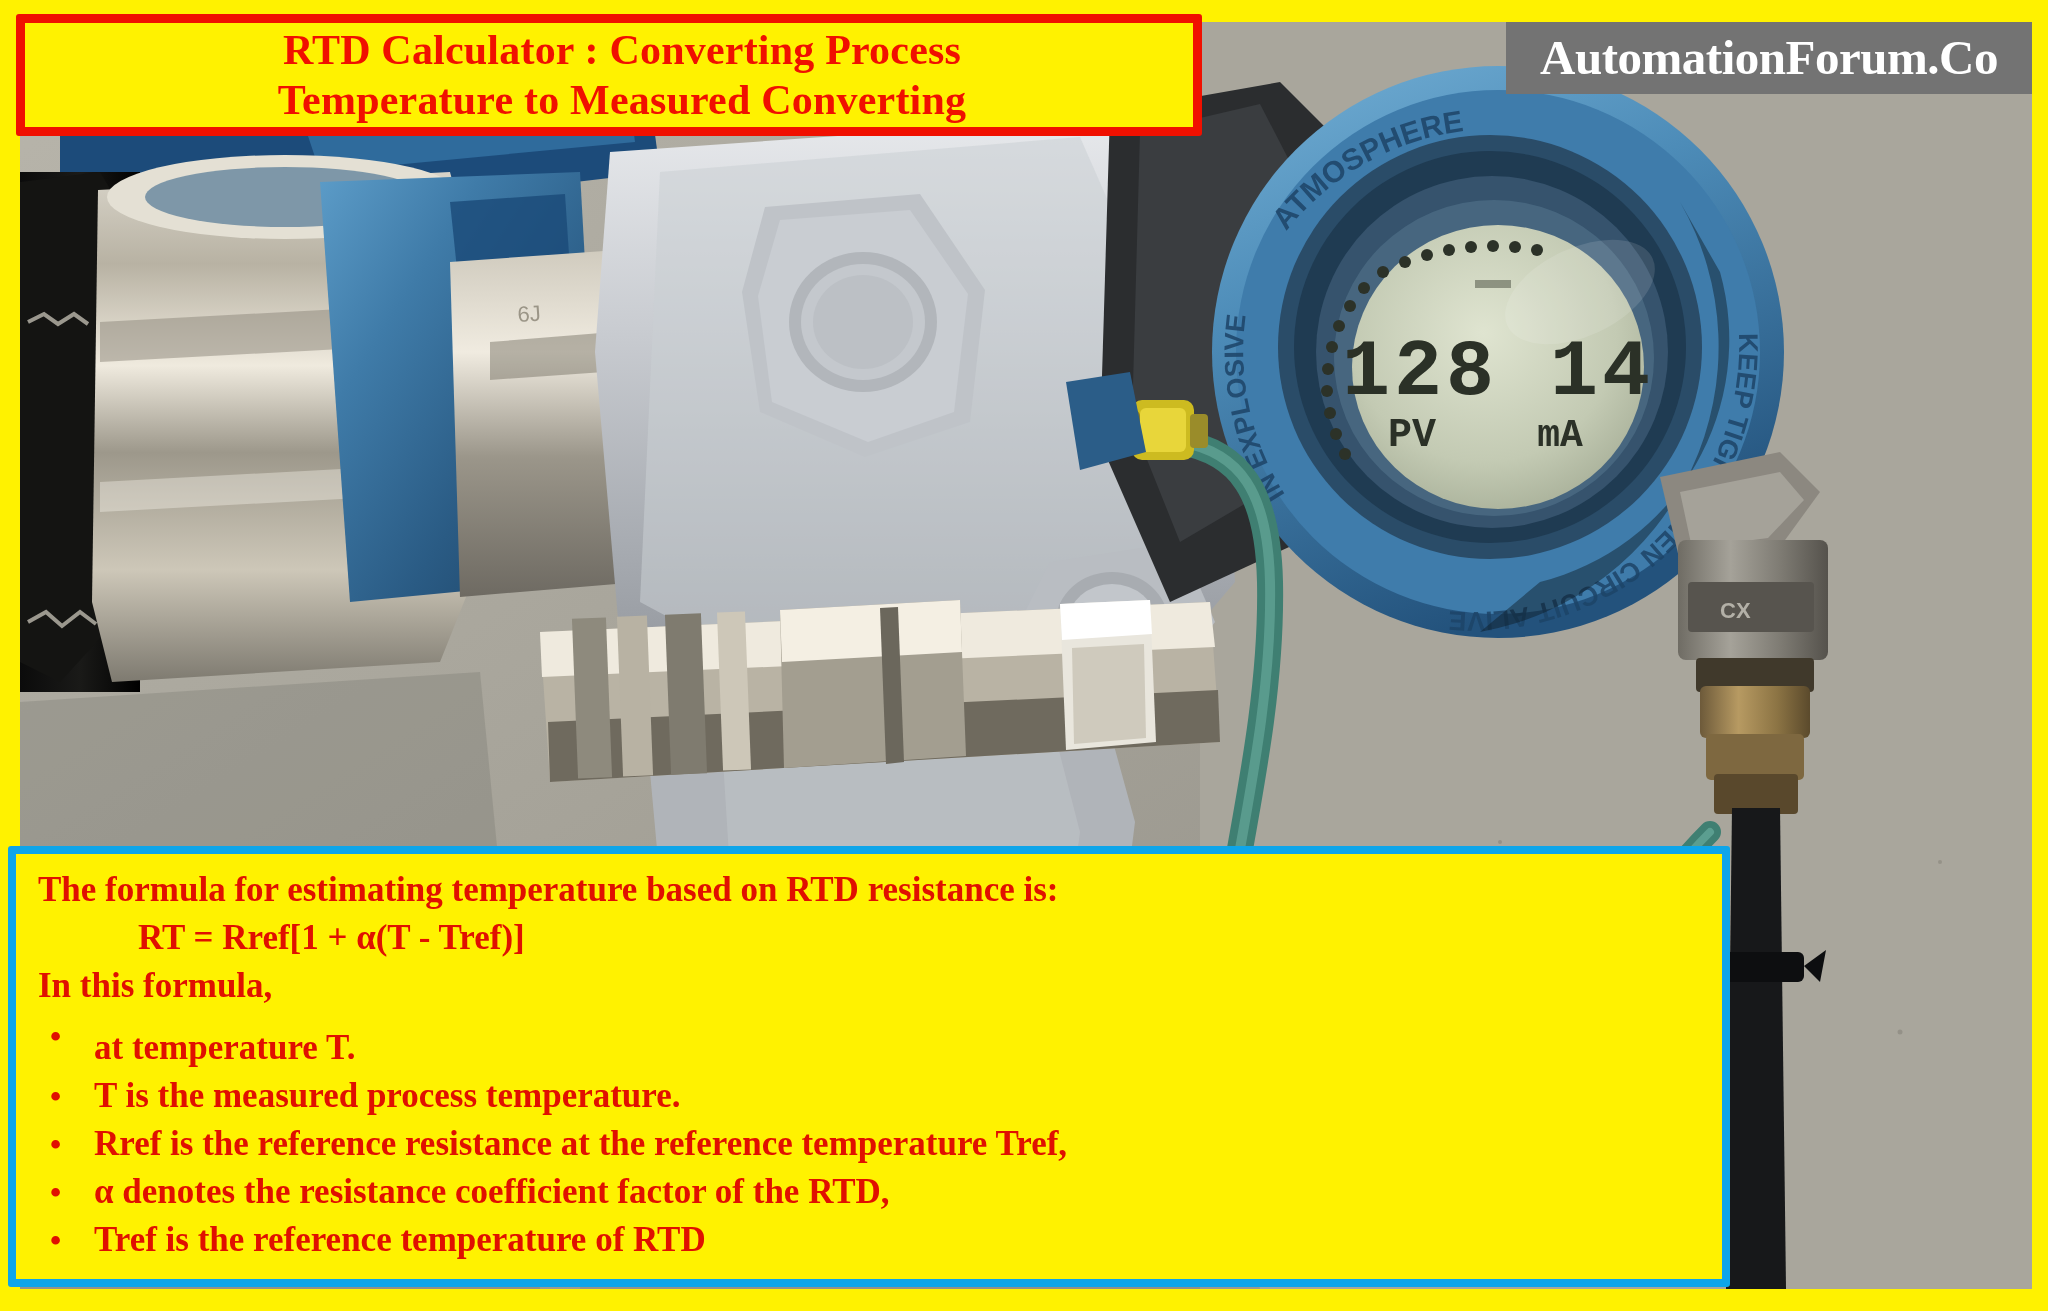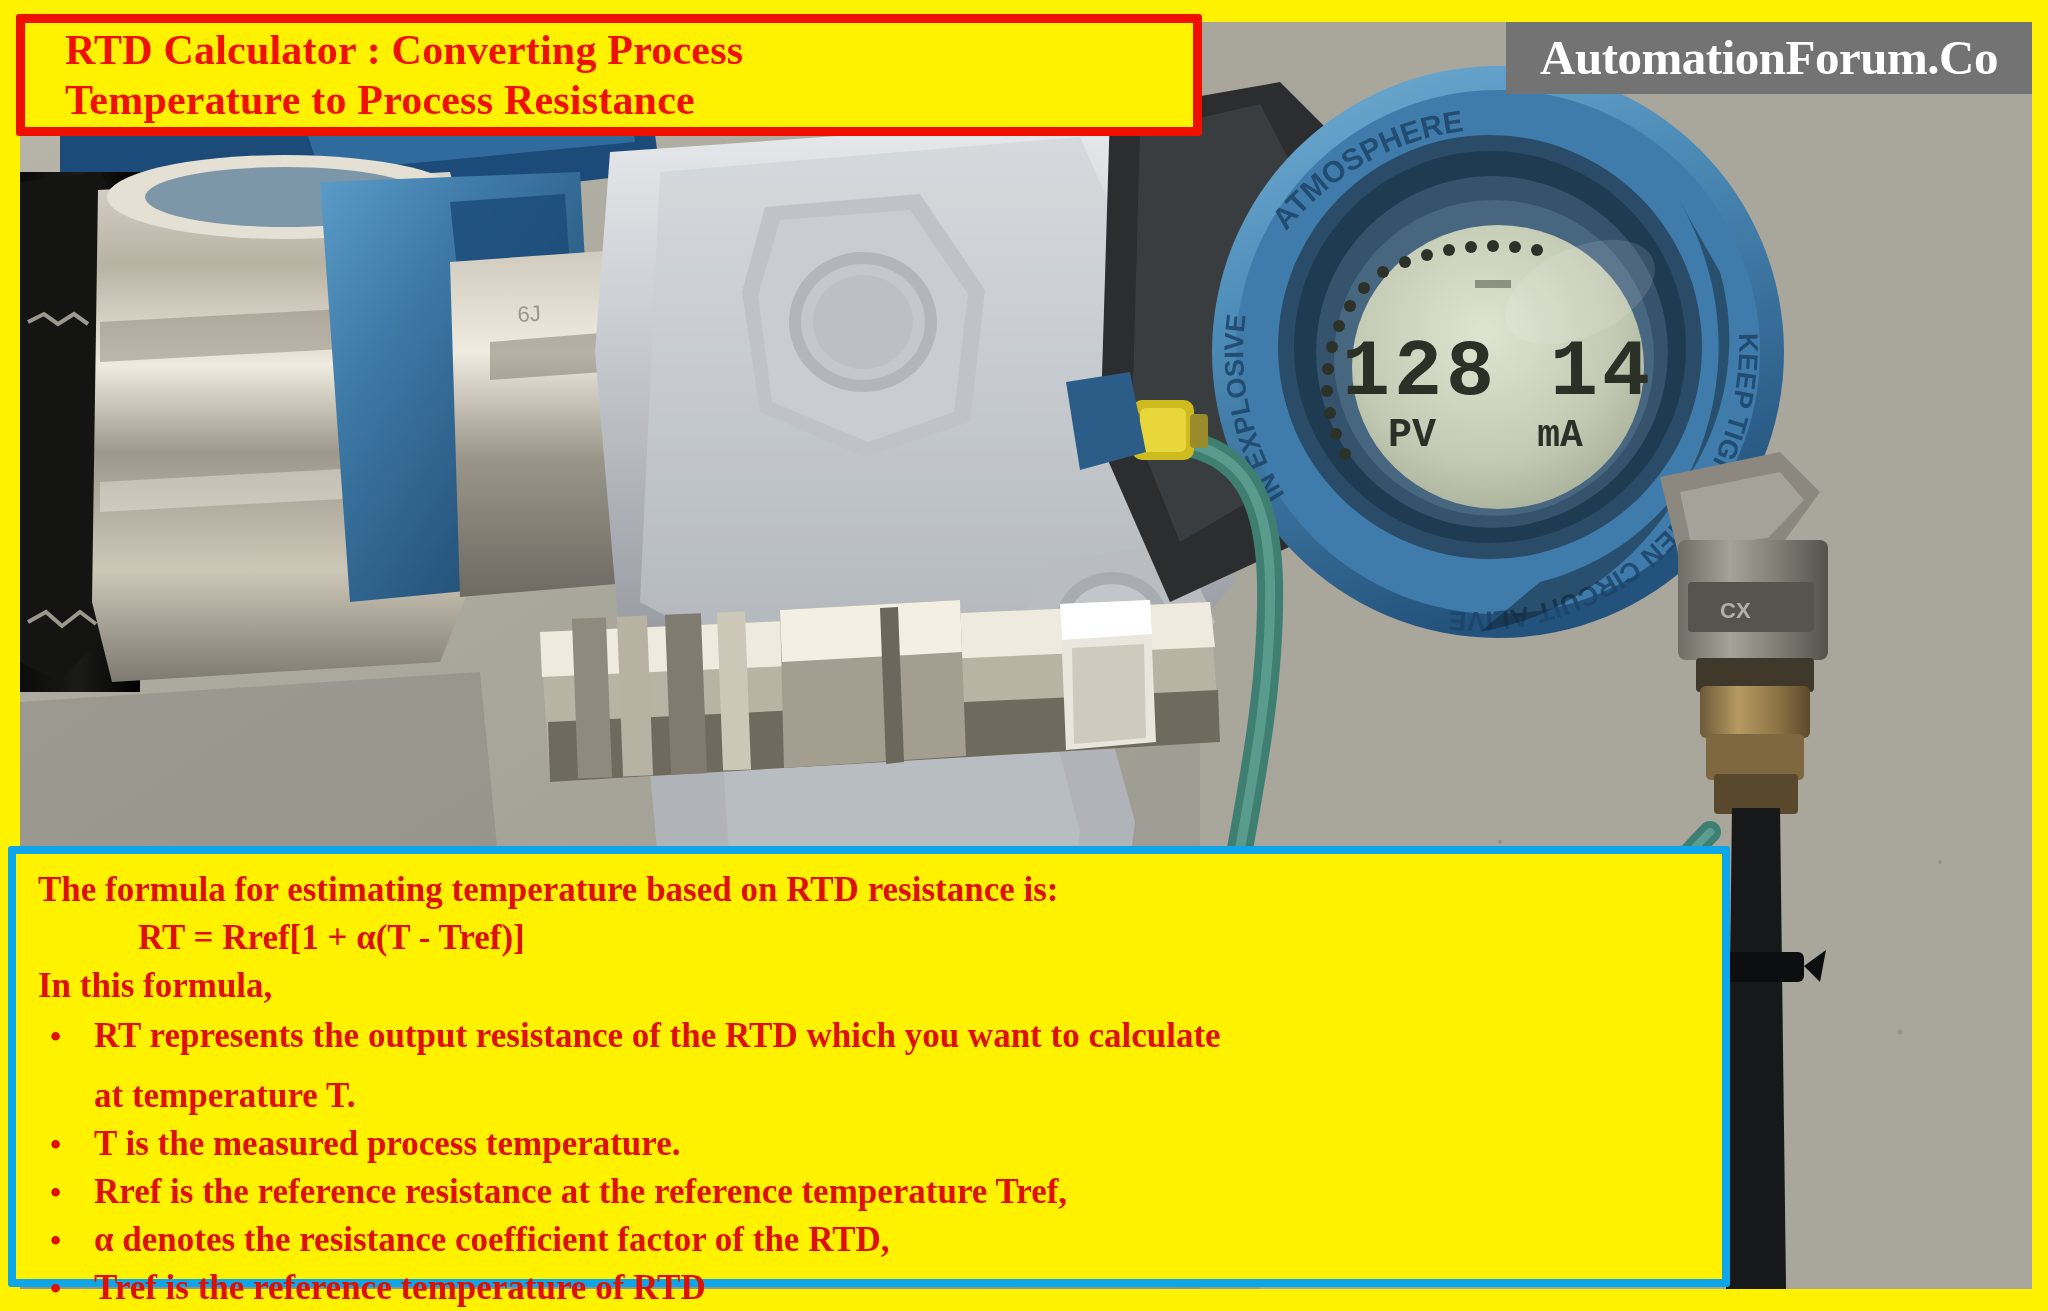--- a/index.html
+++ b/index.html
@@ -40,20 +40,21 @@
     width: 1186px;
     height: 122px;
     background: #FFF200;
     border: 9px solid #F01000;
     border-radius: 3px;
     display: flex;
     flex-direction: column;
     justify-content: center;
     padding: 0 14px 0 40px;
     z-index: 30;
+    text-align: center;
   }
   .title-line {
     color: #F01000;
     font-family: "Liberation Serif", serif;
     font-weight: bold;
     font-size: 42px;
     line-height: 50px;
     letter-spacing: 0.2px;
     white-space: nowrap;
   }
@@ -363,38 +364,37 @@
 
       <path d="M1046,360 L1110,350 L1126,430 L1060,448 Z" fill="#2b5d88"></path>
 
       <path d="M600,1040 L1180,1000 L1240,1267 L560,1267 Z" fill="#8f8c84" opacity="0.5"></path>
       <path d="M0,680 L460,650 L520,1267 L0,1267 Z" fill="#7c7a73" opacity="0.35"></path>
     </svg>
   </div>
 
   <div class="title-box">
     <div class="title-line">RTD Calculator : Converting Process</div>
-    <div class="title-line">Temperature to Process Resistance</div>
+    <div class="title-line">Temperature to Measured Converting</div>
   </div>
 
   <div class="logo-box">
     <span class="logo-text">AutomationForum.Co</span>
   </div>
 
   <div class="formula-box">
     <div class="f-line">The formula for estimating temperature based on RTD resistance is:</div>
     <div class="f-line f-formula">RT = Rref[1 + α(T - Tref)]</div>
     <div class="f-line">In this formula,</div>
 
     <div class="f-bullets">
 
       <div class="f-bullet">
         <span class="dot">•</span>
         <span class="btxt">
-          <span>RT represents the output resistance of the RTD which you want to calculate</span>
           <span class="cont">at temperature T.</span>
         </span>
       </div>
 
       <div class="f-bullet">
         <span class="dot">•</span>
         <span class="btxt">T is the measured process temperature.</span>
       </div>
 
       <div class="f-bullet">

